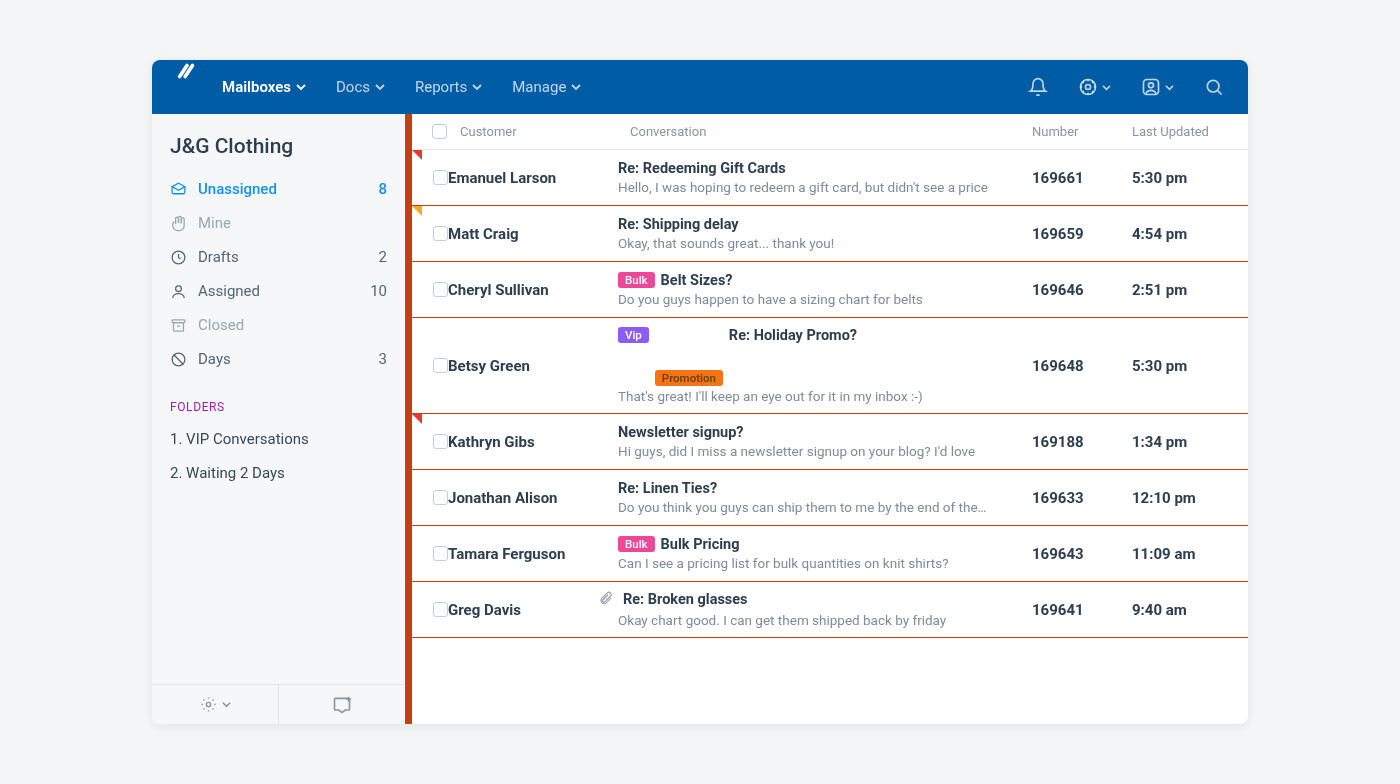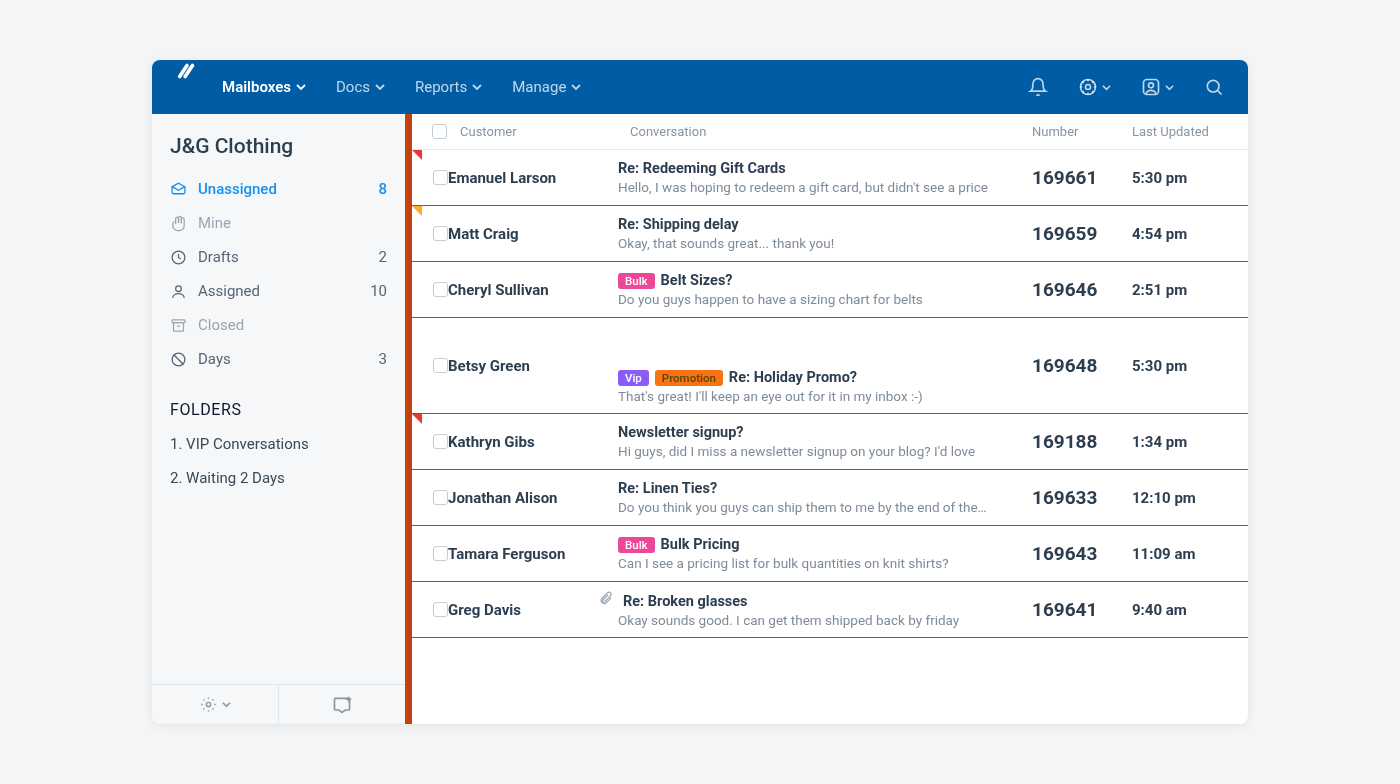--- a/index.html
+++ b/index.html
@@ -92,23 +92,23 @@
   .sidebar .folder.active {
     color: #1292ee;
     font-weight: 500;
   }
   .sidebar .folder.active .fic svg { stroke: #1292ee; }
   .sidebar .folder.normal { color: #556575; }
   .sidebar .folder.muted { color: #99a7b3; }
   .sidebar .folder .fic { width: 18px; display:flex; align-items:center; }
   .sidebar .section-label {
     padding: 22px 18px 8px;
-    font-size: 16px;
+    font-size: 12px;
     letter-spacing: 0.6px;
-    color: #0f172a;
+    color: #a21caf;
   }
   .sidebar .custom-folder {
     padding: 8px 18px;
     font-size: 15px;
     color: #384957;
     cursor: pointer;
   }
   .sidebar .bottom {
     margin-top: auto;
     border-top: 1px solid #e1e6eb;
@@ -161,21 +161,21 @@
   .row .ck { width: 28px; display:flex; justify-content:center; padding-left:12px; }
   .row .cust {
     width: 170px;
     font-weight: 700;
     color: #2c3e50;
     font-size: 15px;
   }
   .row .conv { flex: 1; min-width: 0; }
   .row .subject-line {
     display: flex;
-    align-items: flex-end;
+    align-items: flex-start;
     gap: 6px;
     flex-wrap: wrap;
   }
   .row .subject {
     font-weight: 700;
     color: #2c3e50;
     font-size: 14.5px;
   }
   .row .preview {
     color: #7e8c9a;
@@ -183,21 +183,21 @@
     margin-top: 2px;
     white-space: nowrap;
     overflow: hidden;
     text-overflow: ellipsis;
     max-width: 370px;
   }
   .row .num {
     width: 100px;
     font-weight: 700;
     color: #2c3e50;
-    font-size: 19px;
+    font-size: 15px;
   }
   .row .upd {
     width: 98px;
     font-weight: 700;
     color: #2c3e50;
     font-size: 15px;
   }
   .tag {
     display: inline-flex;
     align-items: center;
@@ -509,21 +509,21 @@
               <div class="checkbox"></div>
             </div>
             <div class="cust">Greg Davis</div>
             <div class="conv">
               <div class="subject-line">
                 <span class="clip"><svg width="15" height="15" viewBox="0 0 24 24" fill="none" stroke="currentColor" stroke-width="2">
                     <path d="M21 11l-8 8a5 5 0 0 1-7-7l9-9a3.5 3.5 0 0 1 5 5l-9 9a2 2 0 0 1-3-3l8-8"></path>
                   </svg></span>
                 <span class="subject">Re: Broken glasses</span>
               </div>
-              <div class="preview">Okay sounds good. I can get them shipped back by friday</div>
+              <div class="preview">Okay chart good. I can get them shipped back by friday</div>
             </div>
             <div class="num">169641</div>
             <div class="upd">9:40 am</div>
           </div>
         </div>
     </div>
   </div>
 </div>
 
 </body></html>

